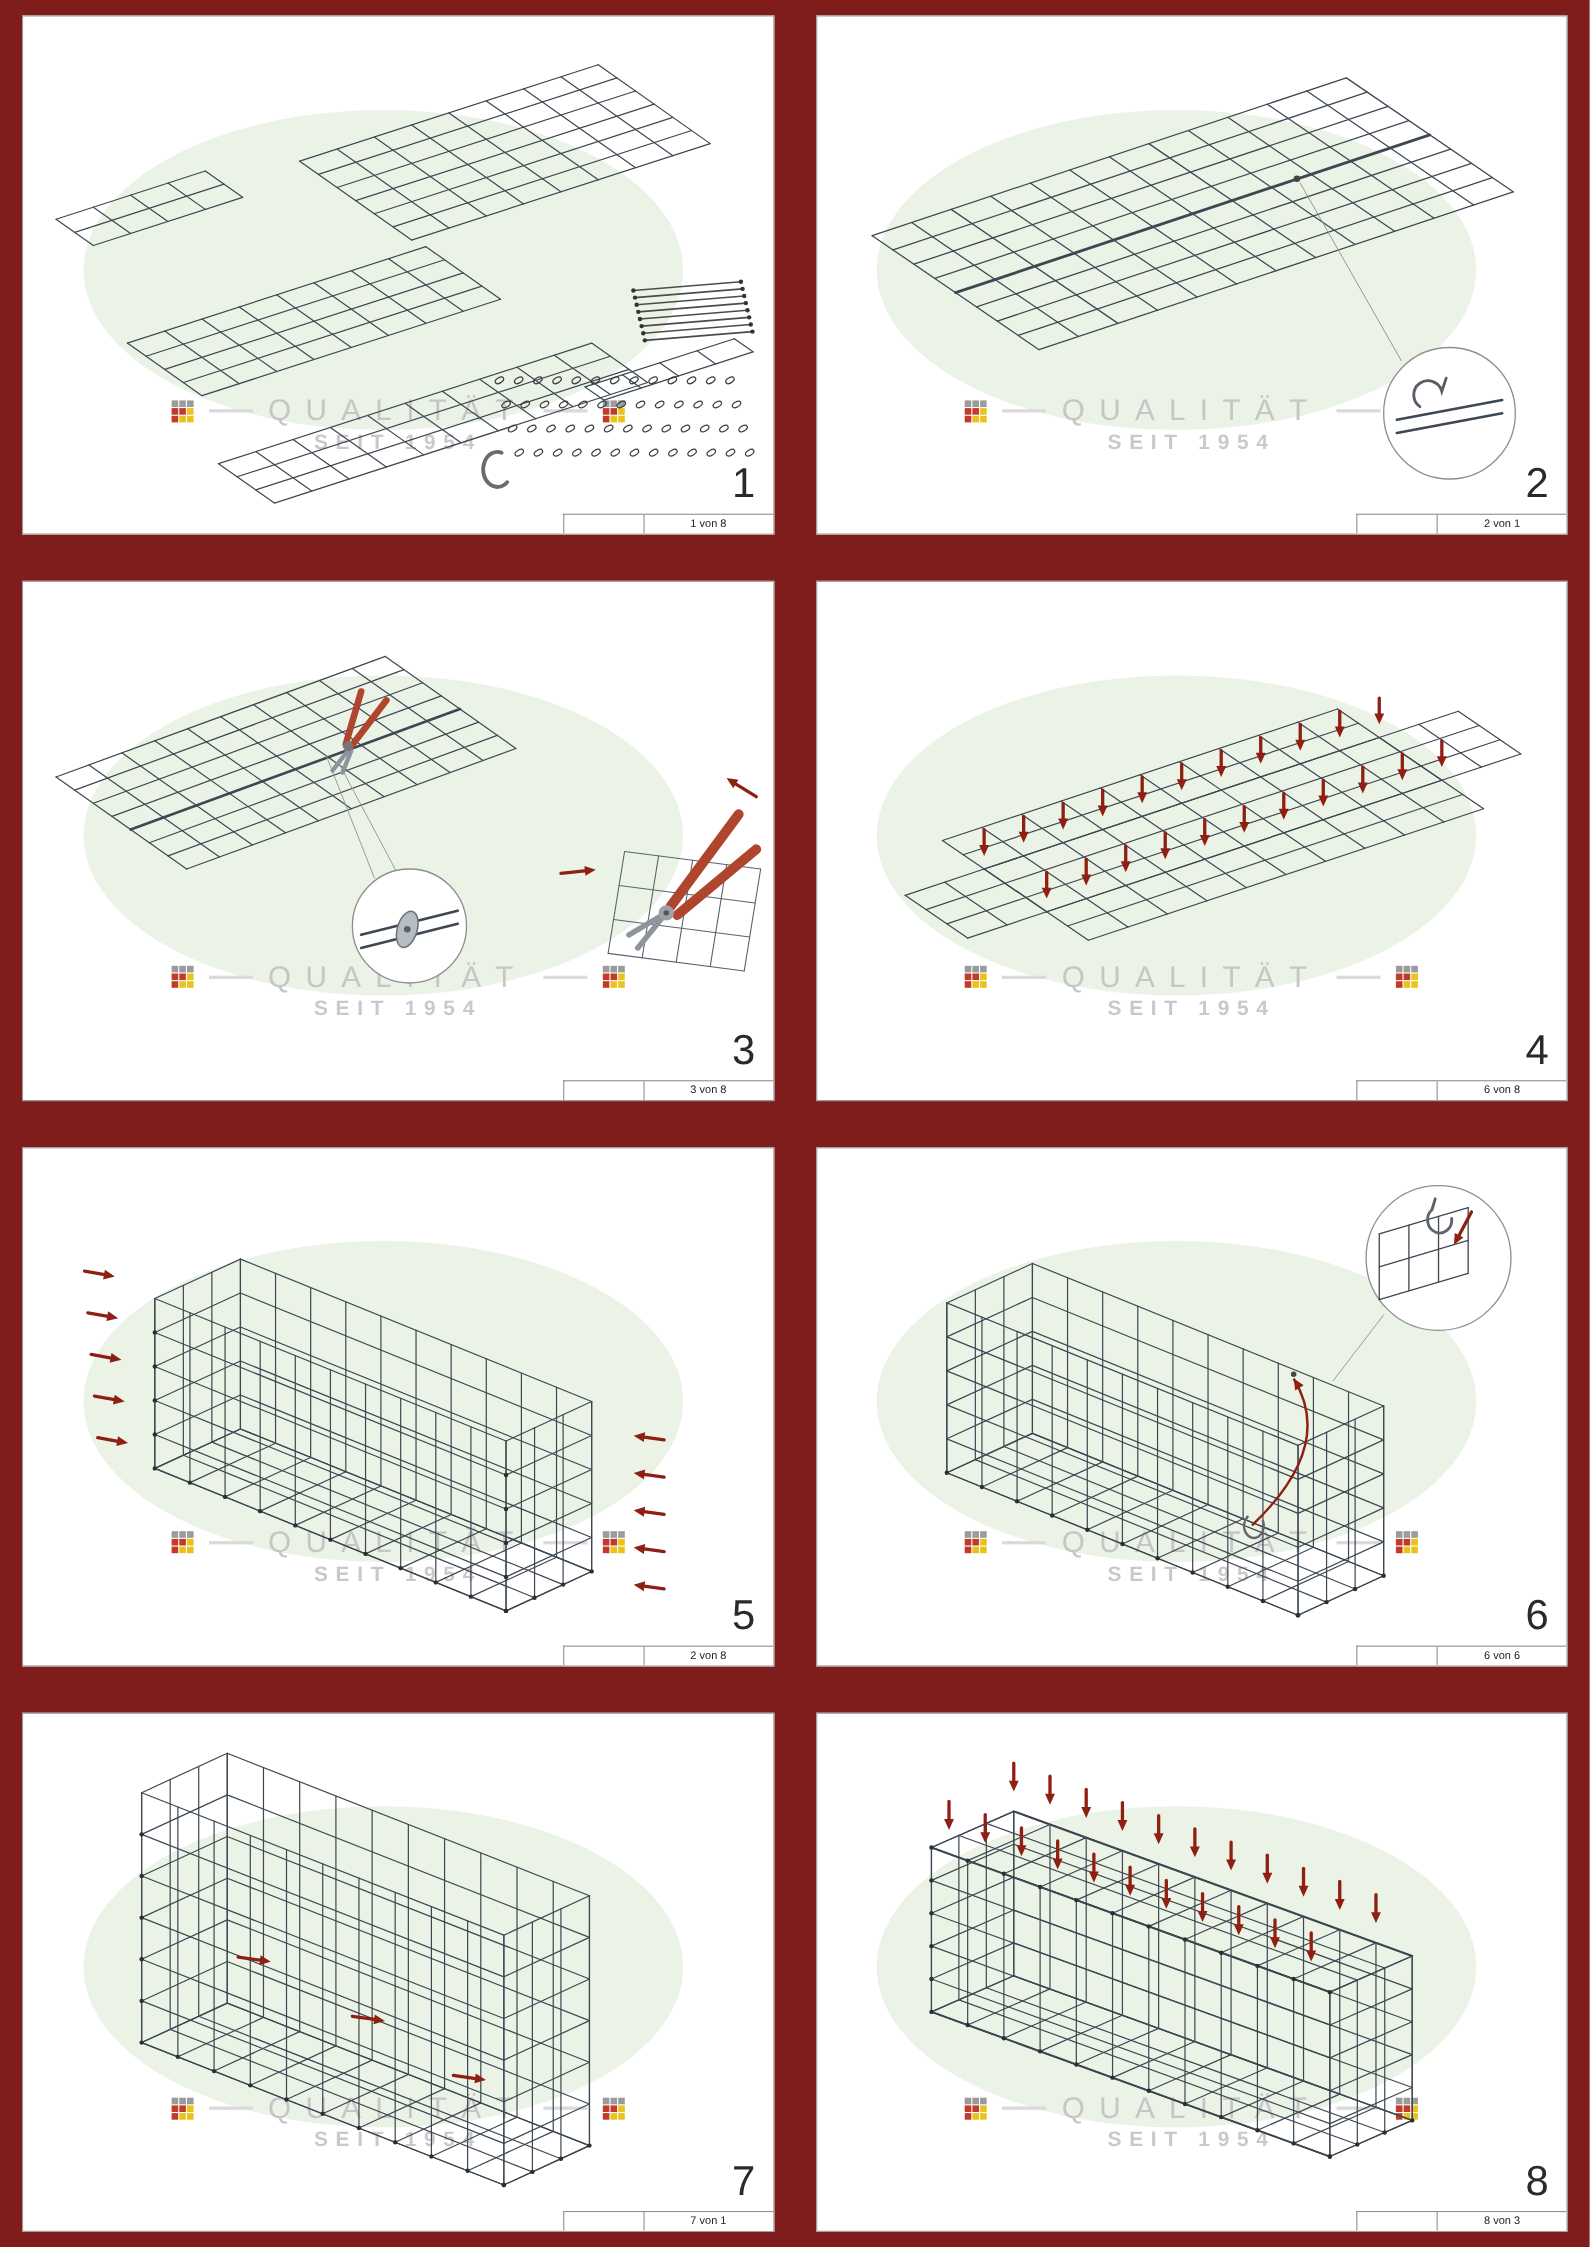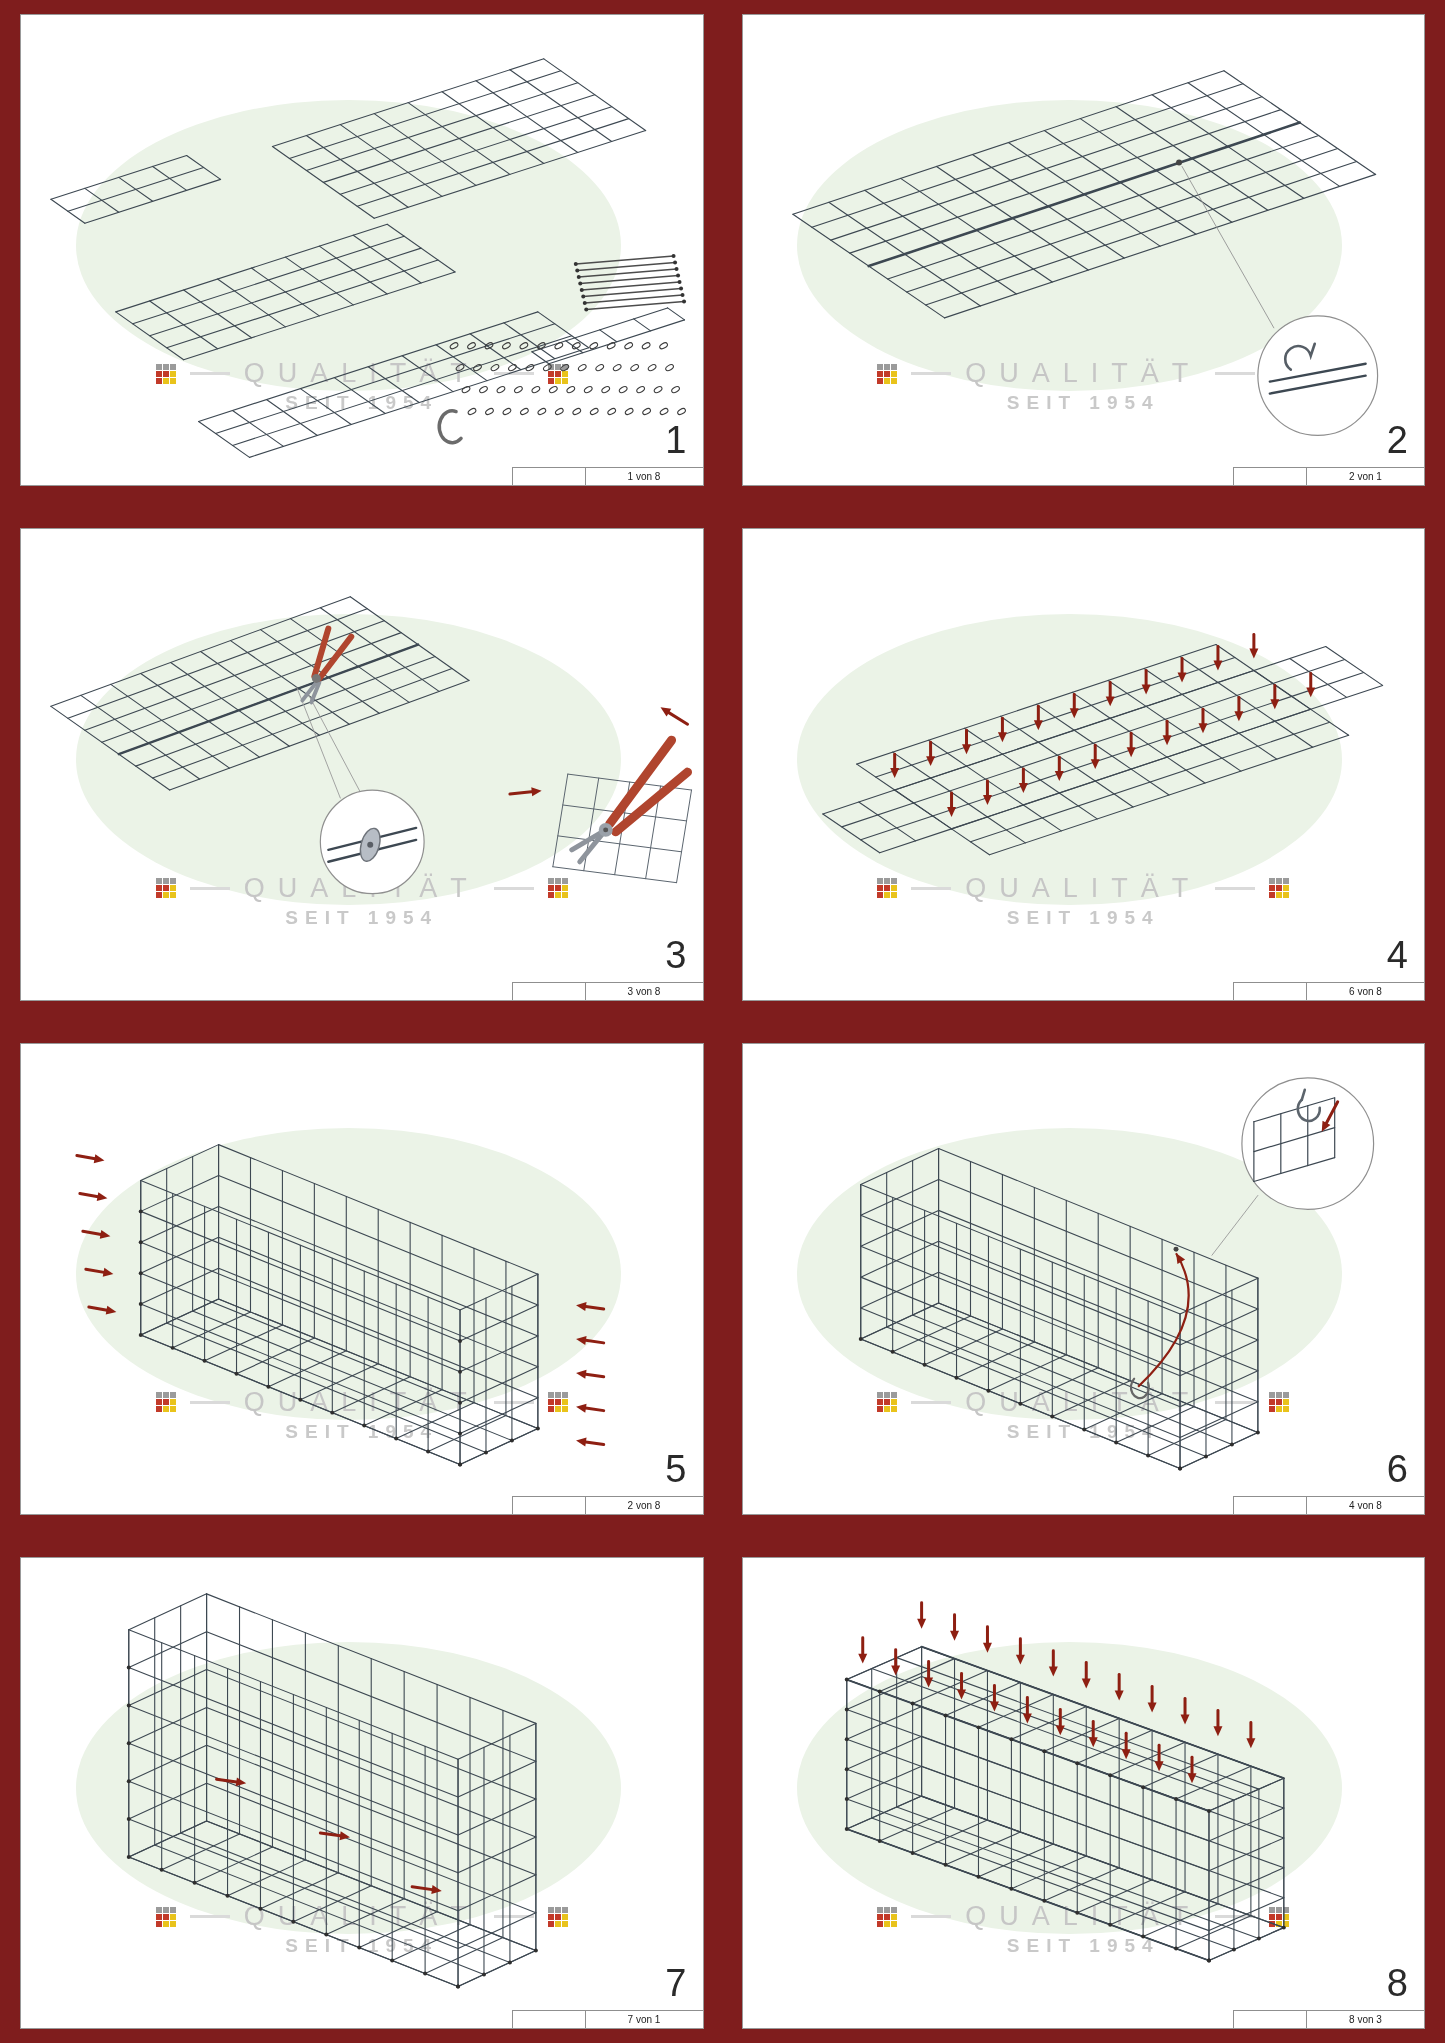--- a/index.html
+++ b/index.html
@@ -797,21 +797,21 @@
         <line x1="512" y1="108" x2="593" y2="84" stroke="#3d4852" stroke-width="1.2" stroke-linecap="round"></line>
         <line x1="512" y1="78" x2="593" y2="54" stroke="#3d4852" stroke-width="1.2" stroke-linecap="round"></line>
         <path d="M 560 56 a 11 12 0 1 0 18 8" fill="none" stroke="#5c646c" stroke-width="2.6" stroke-linecap="round"></path>
         <line x1="560" y1="56" x2="563" y2="46" stroke="#5c646c" stroke-width="2.6" stroke-linecap="round"></line>
         <line x1="596" y1="58" x2="583.8" y2="81" stroke="#8e1f12" stroke-width="3" stroke-linecap="round"></line>
         <path d="M 580 88 L 580.8 77.1 L 588.7 81.3 Z" fill="#8e1f12"></path>
       </svg>
     <div class="step-num">6</div>
     <div class="tblock">
       <div class="cell-a"></div>
-      <div class="cell-b">4 von 8</div>
+      <div class="cell-b">6 von 6</div>
     </div>
   </section>
 
   <section class="panel" style="border-color: rgb(153, 153, 153);">
     <div class="wm-ellipse" style="background: rgb(235, 243, 231);"></div>
     <div class="wm-block">
       <div class="wm-row">
         <span class="flag">
             <i style="background: rgb(155, 155, 155);"></i>
             <i style="background: rgb(155, 155, 155);"></i>

